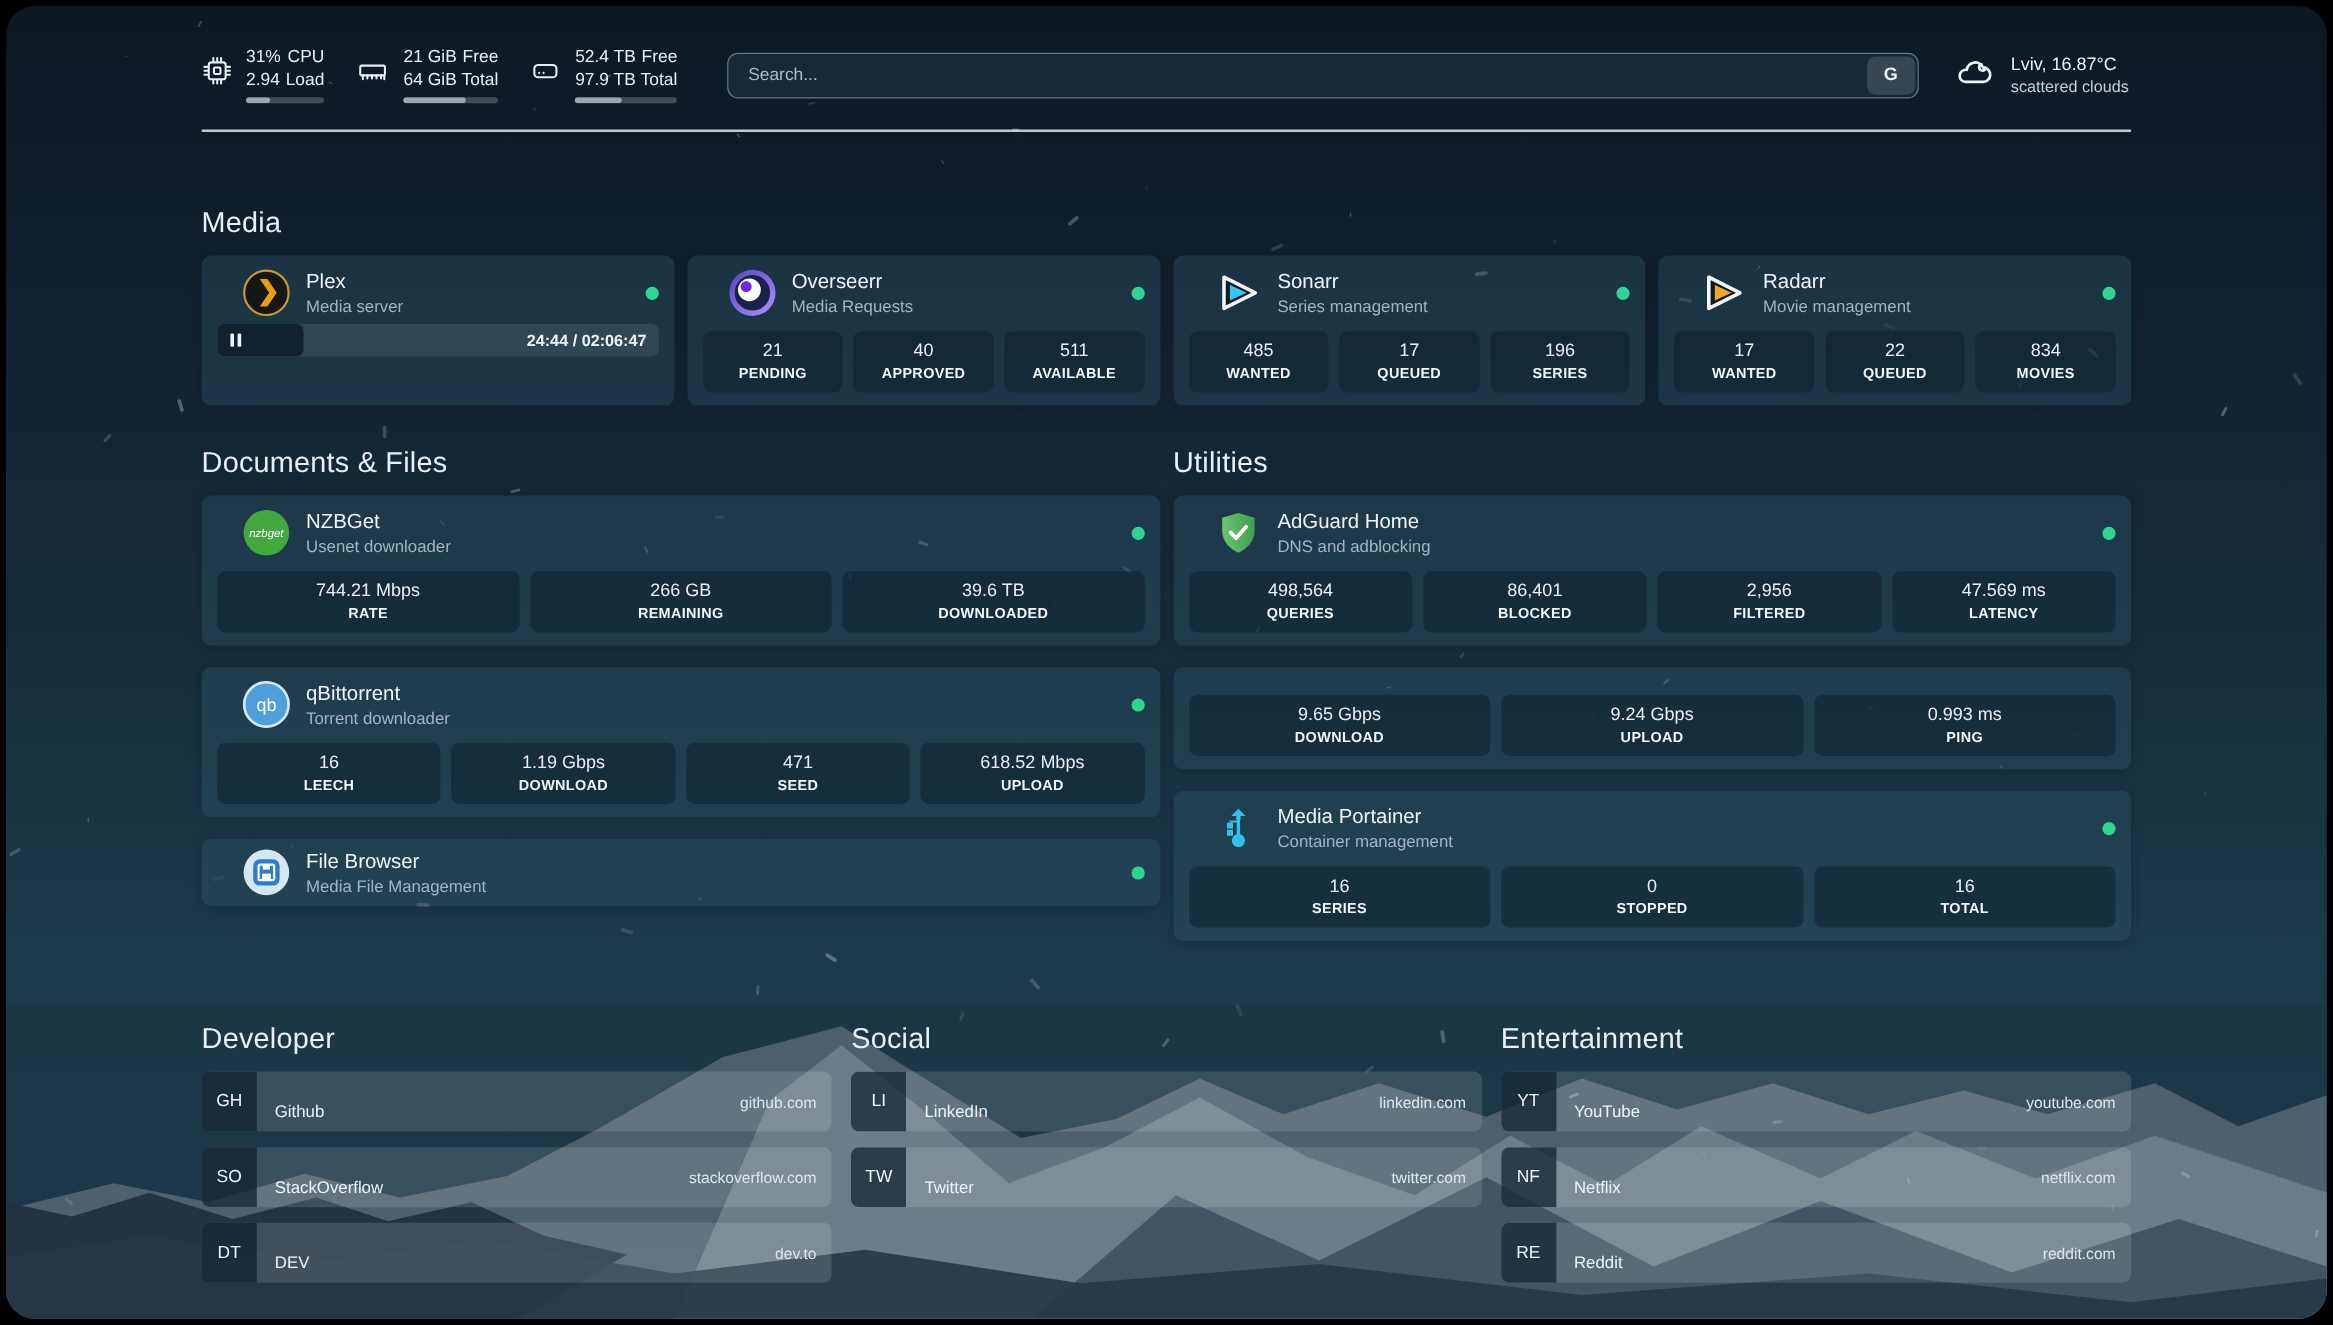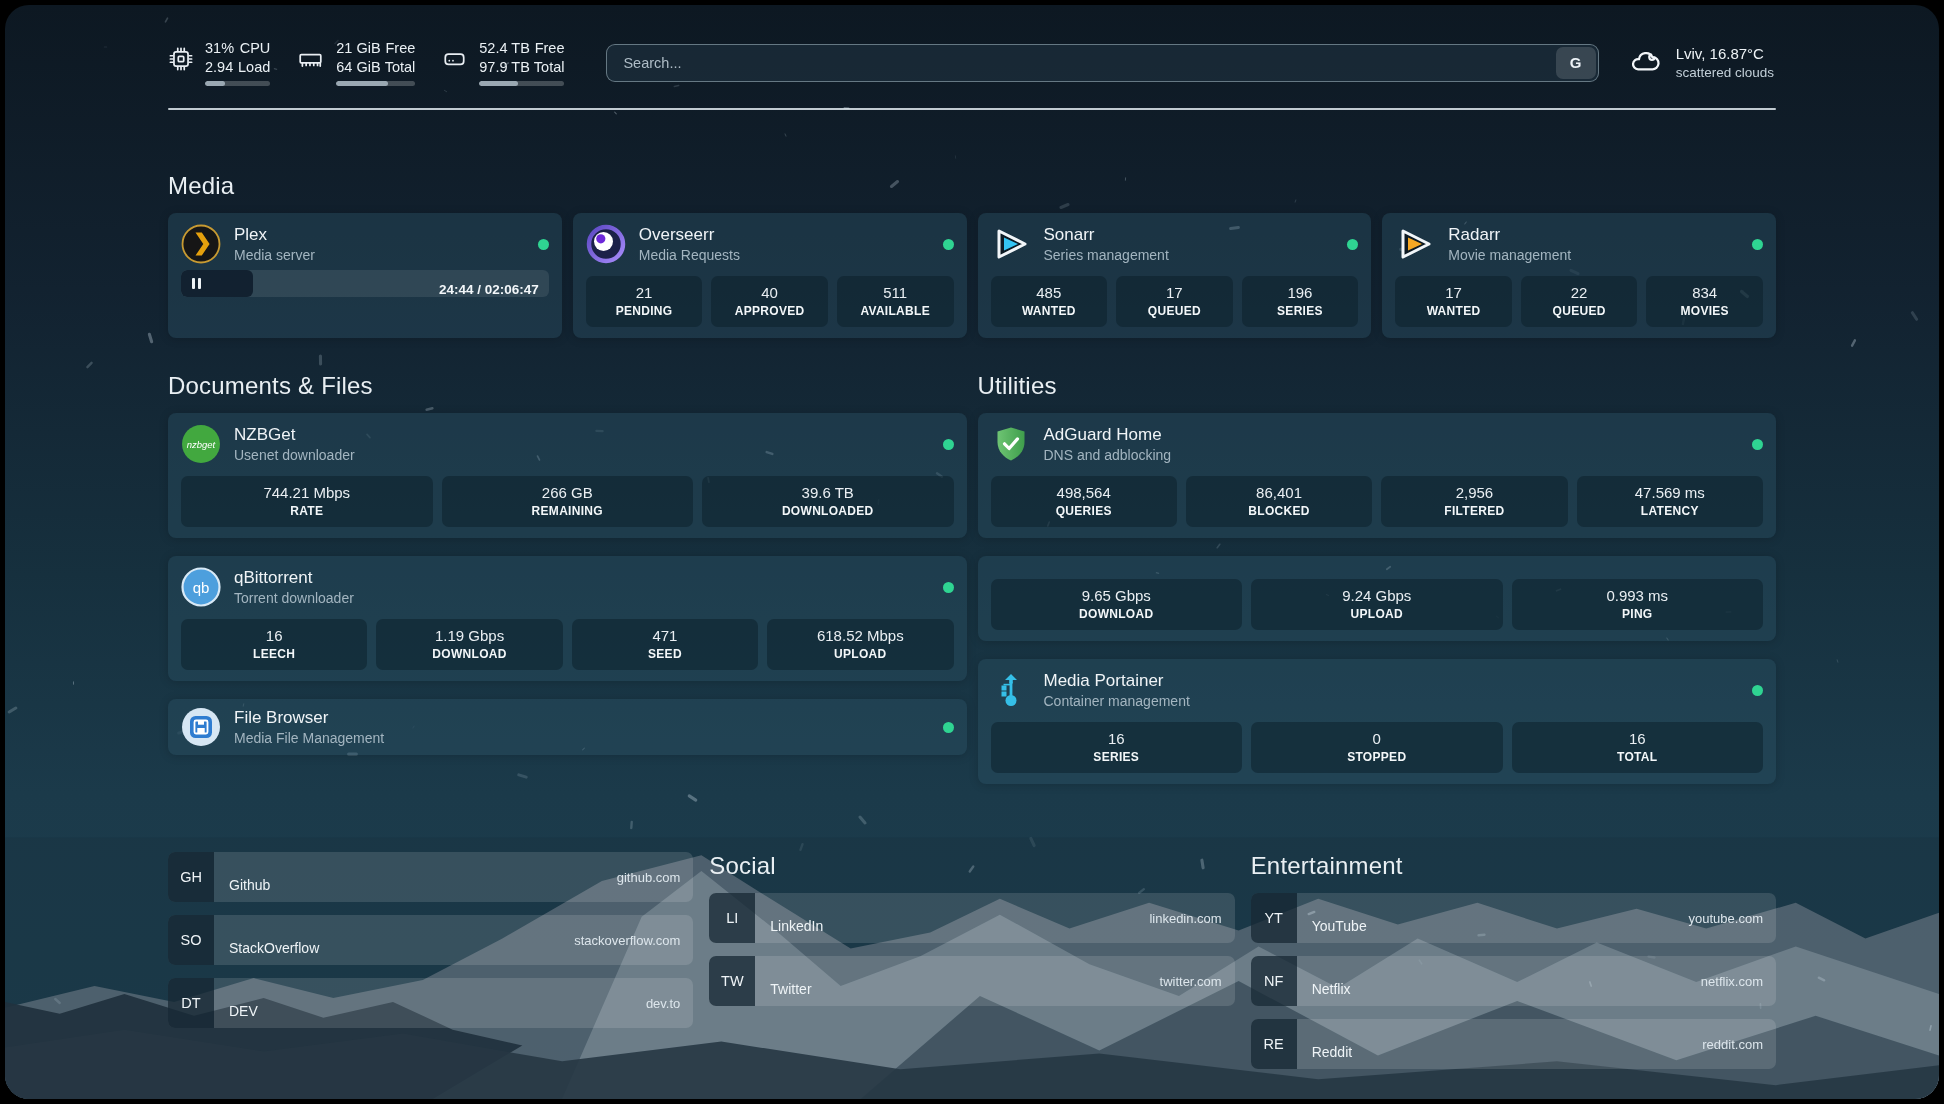--- a/index.html
+++ b/index.html
@@ -37,39 +37,39 @@
   .wtxt .wl2 { font-size:13.5px; color:#c2cfd8; line-height:17px; }
 
   .divider { height:2px; background:rgba(238,247,252,.8); border-radius:1px; margin-top:22px; }
 
   
   h2.sec { font-size:24px; font-weight:400; color:#e9eff3; letter-spacing:.2px; margin-bottom:13px; }
   .media { margin-top:62px; }
   .media-grid { display:grid; grid-template-columns:repeat(4,1fr); gap:11px; }
 
   .card { background:rgba(44,82,99,.42); border-radius:8px; padding:11px 13px; box-shadow:0 1px 10px rgba(0,0,0,.18); }
-  .card-header { display:flex; align-items:center; gap:13px; }
+  .card-header { display:flex; align-items:center; gap:13px;margin-left:21px; }
   .logo { width:40px; height:40px; flex:none; display:flex; align-items:center; justify-content:center; }
   .svc-name { font-size:17px; color:#f0f4f7; font-weight:500; line-height:22px; }
   .svc-sub { font-size:14px; color:#a3b5c0; line-height:18px; }
   .dot { width:11px; height:11px; border-radius:50%; background:#2fd492; margin-left:auto; flex:none; }
 
   .stats { display:grid; gap:9px; margin-top:12px; }
   .stats.c3 { grid-template-columns:repeat(3,1fr); }
   .stats.c4 { grid-template-columns:repeat(4,1fr); }
   .stat { background:rgba(10,29,40,.5); border-radius:7px; text-align:center; padding:8px 4px 9px; }
   .stat-v { font-size:15px; color:#eaeff3; }
   .stat-l { font-size:12px; font-weight:700; color:#f3f7f9; letter-spacing:.3px; margin-top:3px; }
 
   
   .np-row { margin-top:11px; background:rgba(255,255,255,.07); border-radius:6px; padding:0 10px; height:27px;
             display:flex; align-items:center; font-size:13.5px; color:#eaf0f4; }
   .np-ic { margin-left:auto; display:flex; opacity:.75; }
   .np-bar { margin-top:6px; background:rgba(255,255,255,.09); border-radius:6px; height:27px;
-            position:relative; display:flex; align-items:flex-end; padding:0 10px; overflow:hidden; }
+            position:relative; display:flex; align-items:center; padding:0 10px; overflow:hidden; }
   .np-pill { position:absolute; left:0; top:0; bottom:0; background:rgba(14,28,43,.88); border-radius:6px;
              display:flex; align-items:center; gap:3px; padding-left:11px; }
   .np-pill b { width:3px; height:11px; background:#eef3f6; border-radius:1px; }
   .np-time { margin-left:auto; font-weight:700; font-size:13.5px; color:#f2f6f9; position:relative; }
 
   .two-col { display:grid; grid-template-columns:1fr 1fr; gap:11px; margin-top:34px; align-items:start; }
   .stack { display:flex; flex-direction:column; gap:18px; }
   .card.slim { padding-top:8px; padding-bottom:8px; }
 
   .three-col { display:grid; grid-template-columns:repeat(3,1fr); gap:16px; margin-top:68px; }
@@ -579,20 +579,21 @@
                     <div class="stat-l">TOTAL</div>
                   </div>
             </div>
           </div>
         </div>
       </section>
     </div>
 
     <div class="three-col">
       <section>
+        <h2 class="sec">Developer</h2>
         <div class="bookmarks">
           <div class="bm">
             <span class="bm-abbr">GH</span>
             <span class="bm-name">Github</span>
             <span class="bm-url">github.com</span>
           </div>
           <div class="bm">
             <span class="bm-abbr">SO</span>
             <span class="bm-name">StackOverflow</span>
             <span class="bm-url">stackoverflow.com</span>

